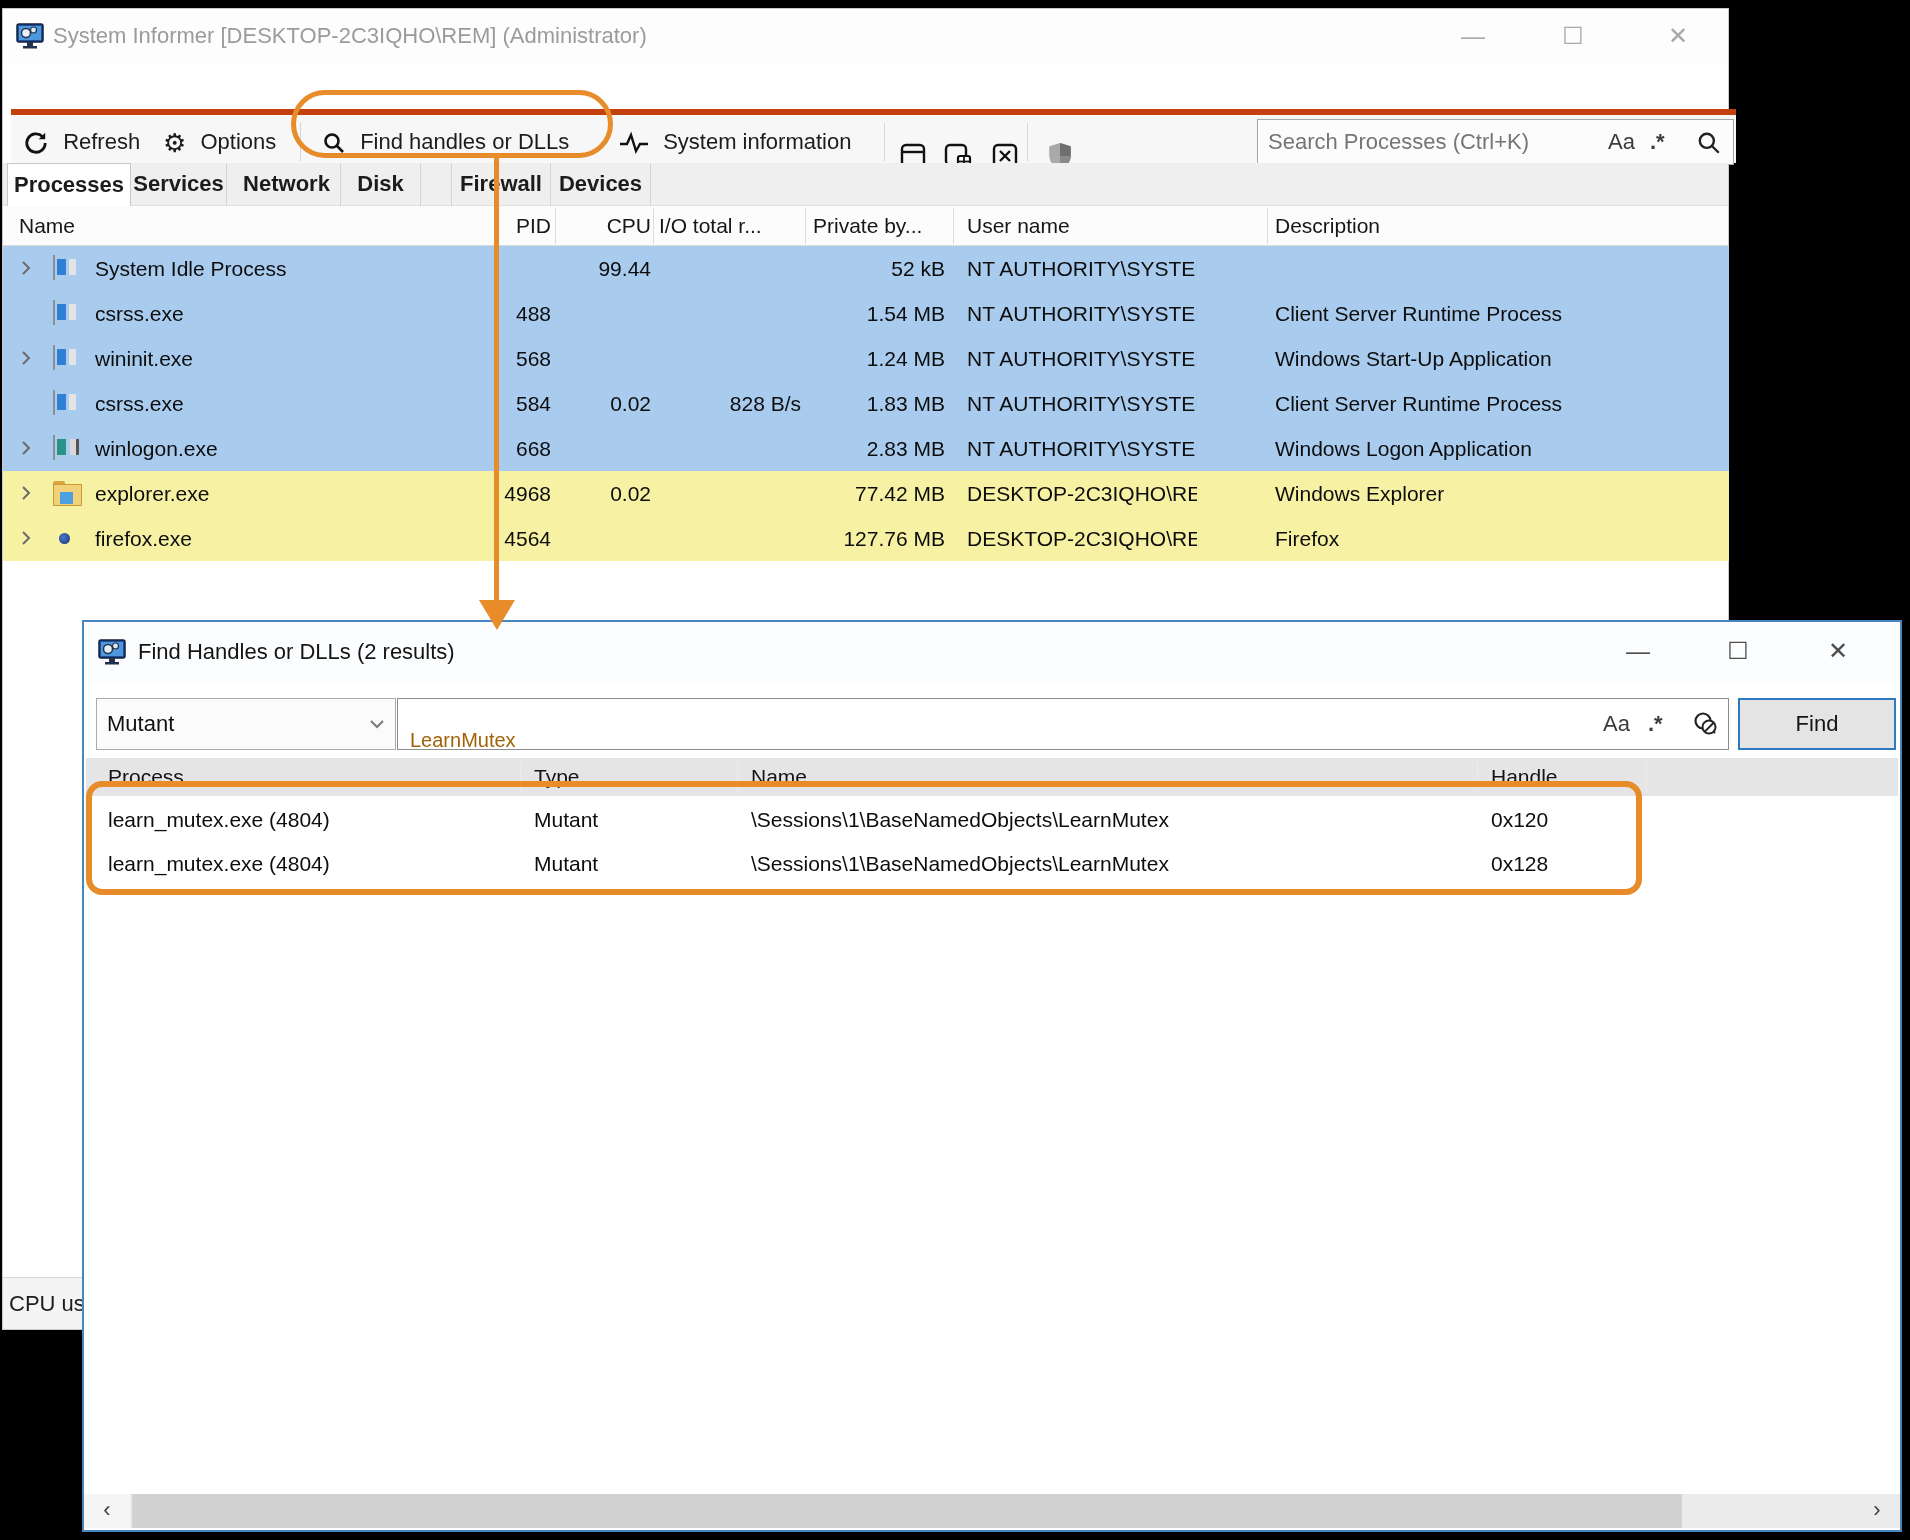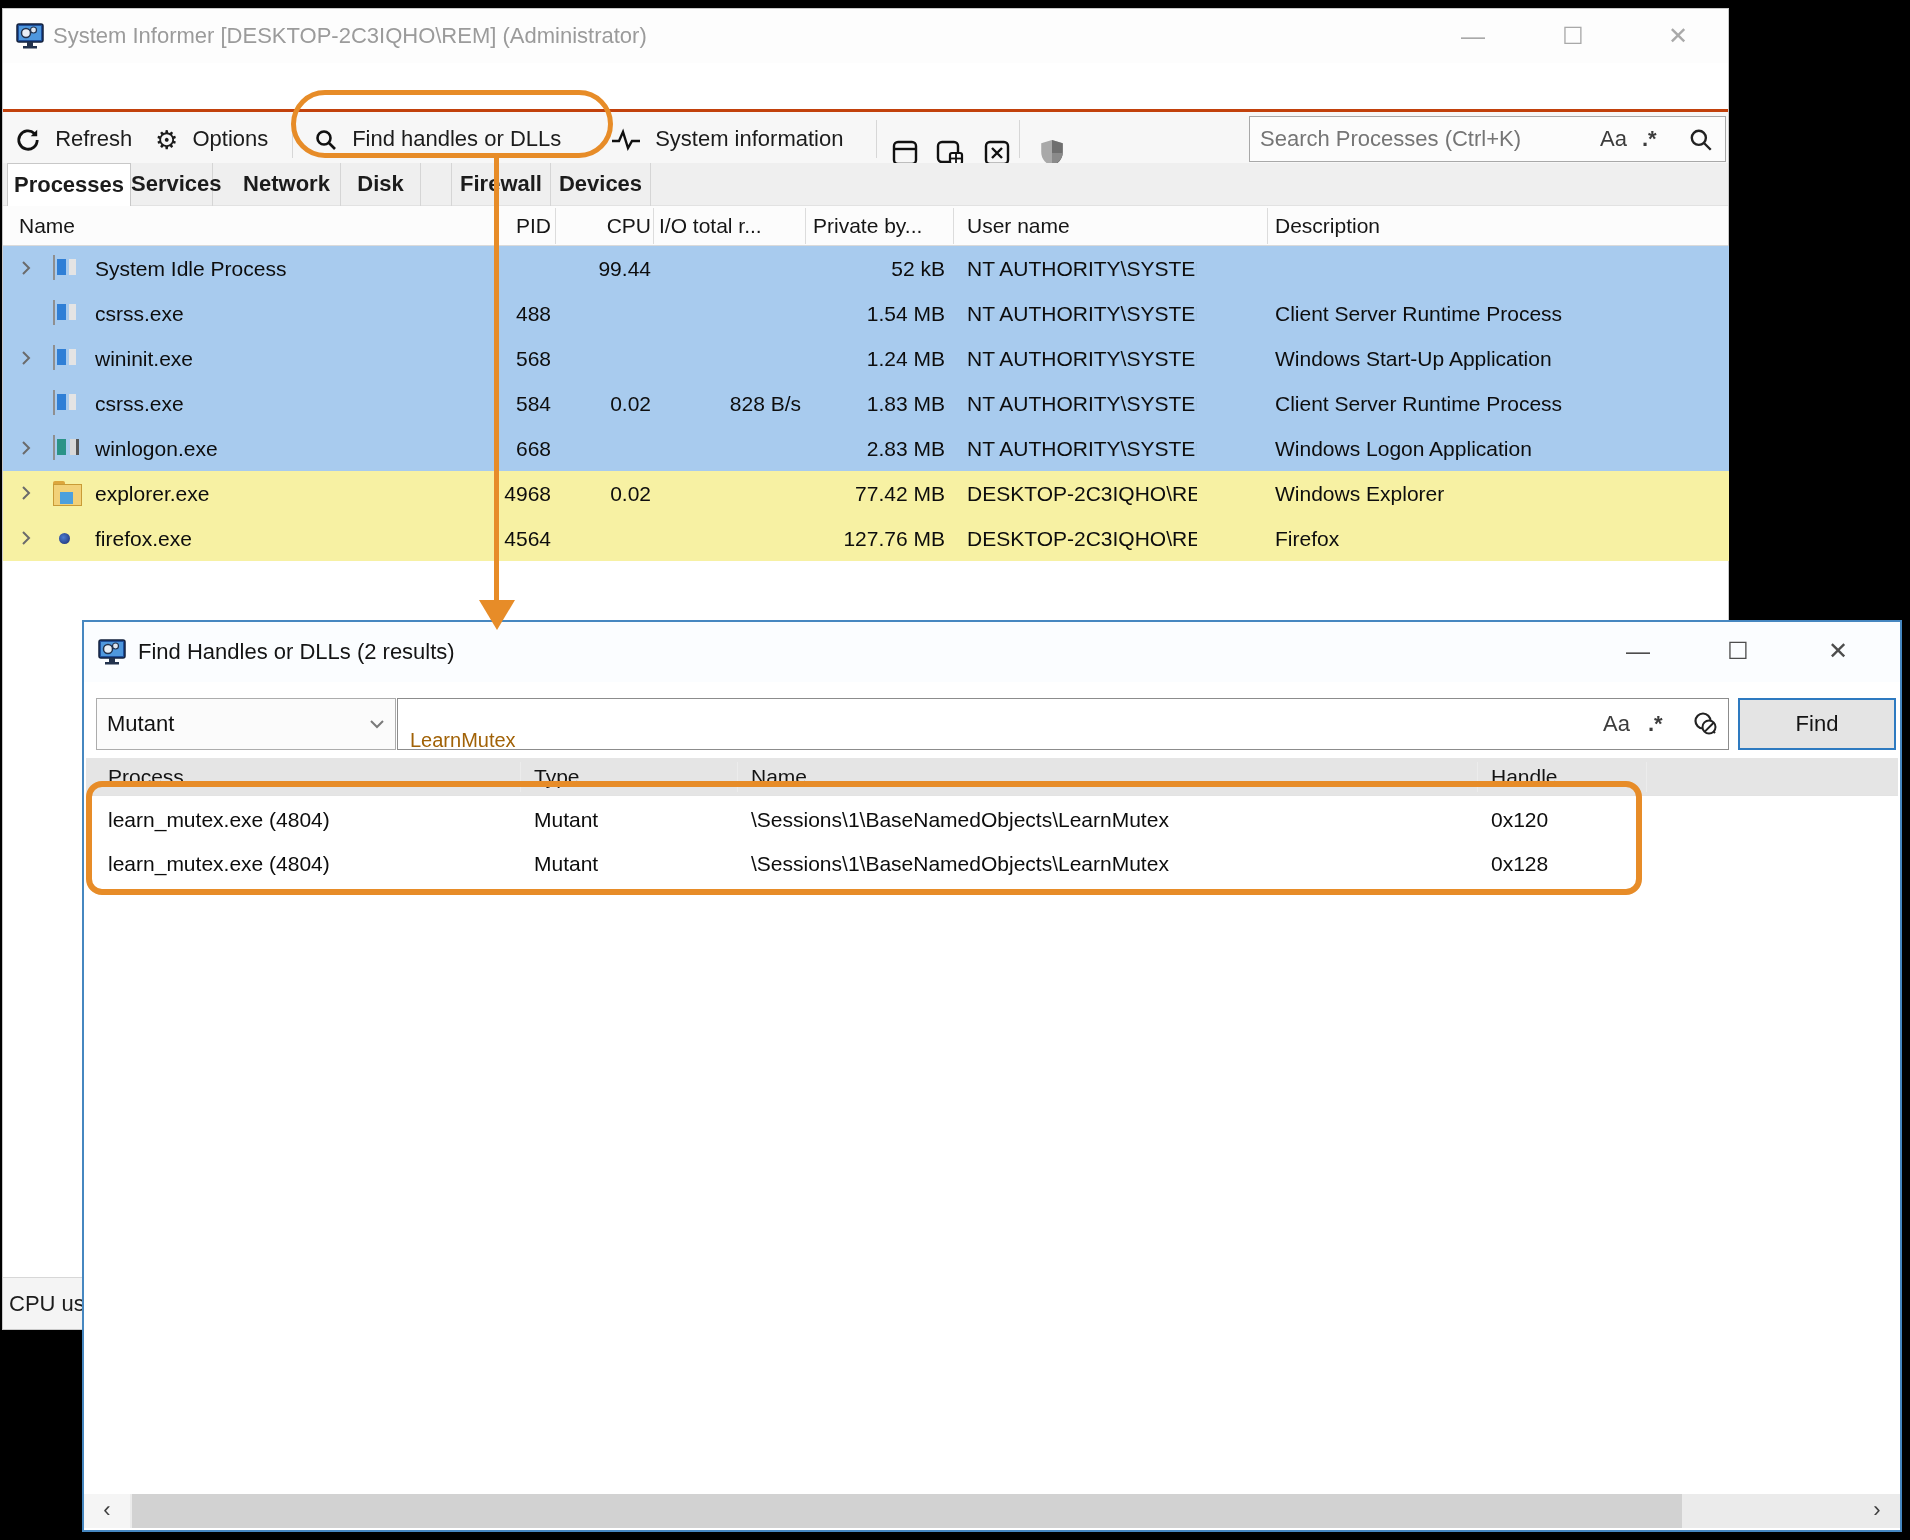--- a/index.html
+++ b/index.html
@@ -11,21 +11,21 @@
   
   #main-window { left:2px; top:8px; width:1727px; height:1322px; background:#fff;
                  border:1px solid #c9c9c9; z-index:1; }
   #titlebar { left:0; top:0; width:100%; height:54px; background:#fdfdfd; }
   #titlebar .title { position:absolute; left:50px; top:0; line-height:54px; font-size:22px; color:#9b9b9b; white-space:nowrap; }
   .winctl { position:absolute; top:0; width:70px; height:54px; text-align:center; line-height:54px;
             font-size:24px; color:#a9a9a9; }
   #menubar { left:0; top:54px; width:100%; height:46px; background:#fdfdfd; }
   .menu-item { position:absolute; top:0; height:46px; line-height:46px; font-size:22px; color:#4f4f4f; }
 
-  #toolbar { left:0; top:100px; width:100%; height:54px; background:#f7f7f7; border-top:3px solid #c2410c; }
+  #toolbar { left:8px; top:100px; width:100%; height:54px; background:#f7f7f7; border-top:6px solid #c2410c; }
   .tbtn { position:absolute; top:0; height:54px; line-height:54px; font-size:22px; color:#1c1c1c; white-space:nowrap; }
   .tbtn svg, .tbtn .glyph { vertical-align:middle; margin-right:8px; }
   .tsep { position:absolute; top:8px; width:1px; height:38px; background:#d7d7d7; }
   #toolbar-search { position:absolute; left:1246px; top:4px; width:477px; height:46px; background:#fcfcfc;
                     border:1px solid #a8a8a8; }
   #toolbar-search input { position:absolute; left:10px; top:0; width:320px; height:44px; border:none; outline:none;
                     background:transparent; font-size:22px; color:#8a8a8a; font-family:inherit; }
   .mini-toggle { position:absolute; top:0; height:44px; line-height:44px; font-size:22px; color:#3c3c3c; }
 
   #tabstrip { left:0; top:154px; width:100%; height:43px; background:#efefef; border-bottom:1px solid #e2e2e2;font-weight:bold; }
@@ -188,21 +188,21 @@
         <span class="mini-toggle" style="left:392px;font-weight:bold">.*</span>
         <svg class="abs" style="left:438px;top:10px" width="26" height="26" viewBox="0 0 24 24">
             <circle cx="10" cy="10" r="6.5" fill="none" stroke="#222" stroke-width="2.2"></circle>
             <line x1="15" y1="15" x2="21" y2="21" stroke="#222" stroke-width="2.2"></line>
           </svg>
       </div>
     </div>
 
     <div class="abs" id="tabstrip">
       <div class="tab active" style="left:4px;width:124px">Processes</div>
-      <div class="tab" style="left:128px;width:82px">Services</div>
+      <div class="tab" style="left:128px;width:96px">Services</div>
       <div class="tab" style="left:230px;width:108px">Network</div>
       <div class="tab" style="left:338px;width:80px">Disk</div>
       <div class="tab" style="left:448px;width:100px;border-left:1px solid #d5d5d5">Firewall</div>
       <div class="tab" style="left:548px;width:100px">Devices</div>
     </div>
 
     <div class="abs" id="proc-header">
       <span class="hcell" style="left:16px">Name</span>
       <span class="hcell c-pid">PID</span>
       <span class="hcell c-cpu">CPU</span>

